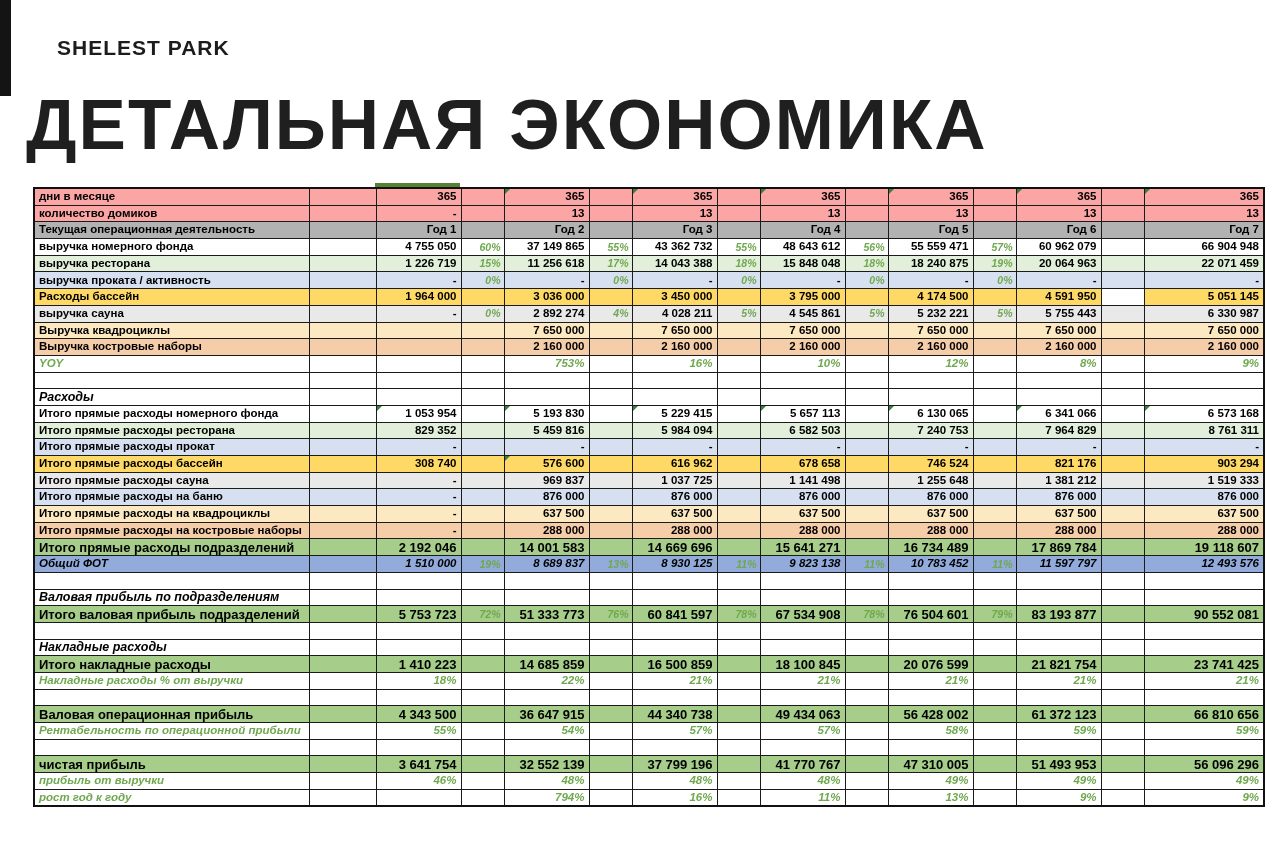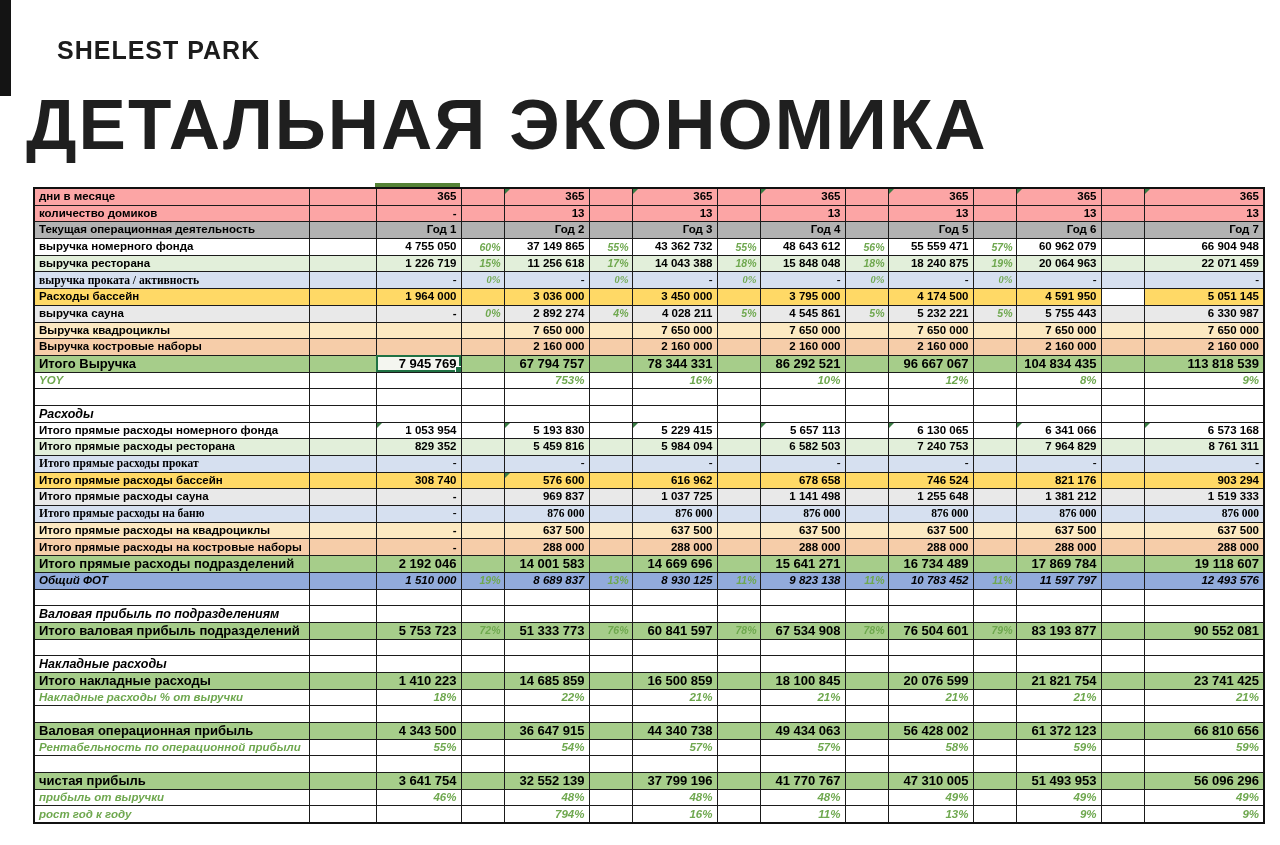--- a/index.html
+++ b/index.html
@@ -1,42 +1,42 @@
 <!DOCTYPE html>
 <html><head>
 <meta charset="utf-8">
 <style>
   html,body{margin:0;padding:0;}
   body{
     width:1280px;height:845px;position:relative;background:#ffffff;
     font-family:"Liberation Sans",sans-serif;overflow:hidden;
   }
   .corner-bar{position:absolute;left:0;top:0;width:11px;height:96px;background:#141414;}
-  .logo{position:absolute;left:57px;top:36px;font-size:25px;font-weight:700;
+  .logo{position:absolute;left:57px;top:36px;font-size:21px;font-weight:700;
         letter-spacing:1px;color:#1c1c1c;}
   .page-title{position:absolute;left:26px;top:84px;font-size:71px;font-weight:800;
         letter-spacing:2px;color:#1f1f1f;white-space:nowrap;}
   .sheet{position:absolute;left:33px;top:187px;}
   table{border-collapse:collapse;table-layout:fixed;width:1230px;}
   td{
     border:1px solid #1b1b1b;height:15.7px;padding:0 3px;overflow:hidden;
     font-size:11.5px;font-weight:700;color:#000;line-height:1;white-space:nowrap;
     vertical-align:middle;
   }
   table{border:2px solid #111;}
   td.lbl{text-align:left;padding-left:4px;}
   td.val{text-align:right;padding-right:4px;position:relative;}
   td.pct{text-align:right;padding-right:3px;font-size:10.5px;font-style:italic;
          color:#6fa84f;font-weight:700;}
   
   .bg-gray1{background:#fca5a5;margin-top:43px;}
   .bg-gray2{background:#b2b2b2;}
   .bg-white{background:#ffffff;}
   .bg-ltgreen{background:#e2efda;}
-  .bg-ltblue{background:#d6e0f0;font-family:Liberation Serif, serif;}
+  .bg-ltblue{background:#d6e0f0;}
   .bg-yellow{background:#ffd966;}
   .bg-ltgray{background:#e9e9e9;}
   .bg-cream{background:#fce9c2;margin-left:36px;}
   .bg-salmon{background:#f6cda9;}
   .bg-green{background:#a6cd8a;}
   .bg-blue{background:#92abdb;}
   
   .center{text-align:center;}
   .bi{font-style:italic;font-weight:700;}
   .gi{font-style:italic;color:#6fa84f;font-weight:600;}
@@ -244,37 +244,20 @@
           <td class="pct bg-salmon"></td>
           <td class="val bg-salmon ">2 160 000</td>
           <td class="pct bg-salmon"></td>
           <td class="val bg-salmon ">2 160 000</td>
           <td class="pct bg-salmon"></td>
           <td class="val bg-salmon ">2 160 000</td>
           <td class="pct bg-salmon"></td>
           <td class="val bg-salmon ">2 160 000</td>
         </tr>
         <tr>
-          <td class="lbl bg-green  big">Итого Выручка</td>
-          <td class="bg-green"></td>
-          <td class="val bg-green big sel">7 945 769</td>
-          <td class="pct bg-green"></td>
-          <td class="val bg-green  big">67 794 757</td>
-          <td class="pct bg-green"></td>
-          <td class="val bg-green  big">78 344 331</td>
-          <td class="pct bg-green"></td>
-          <td class="val bg-green  big">86 292 521</td>
-          <td class="pct bg-green"></td>
-          <td class="val bg-green  big">96 667 067</td>
-          <td class="pct bg-green"></td>
-          <td class="val bg-green  big">104 834 435</td>
-          <td class="pct bg-green"></td>
-          <td class="val bg-green  big">113 818 539</td>
-        </tr>
-        <tr>
           <td class="lbl bg-white gi">YOY</td>
           <td class="bg-white"></td>
           <td class="val bg-white gi"></td>
           <td class="pct bg-white"></td>
           <td class="val bg-white gi">753%</td>
           <td class="pct bg-white"></td>
           <td class="val bg-white gi">16%</td>
           <td class="pct bg-white"></td>
           <td class="val bg-white gi">10%</td>
           <td class="pct bg-white"></td>

